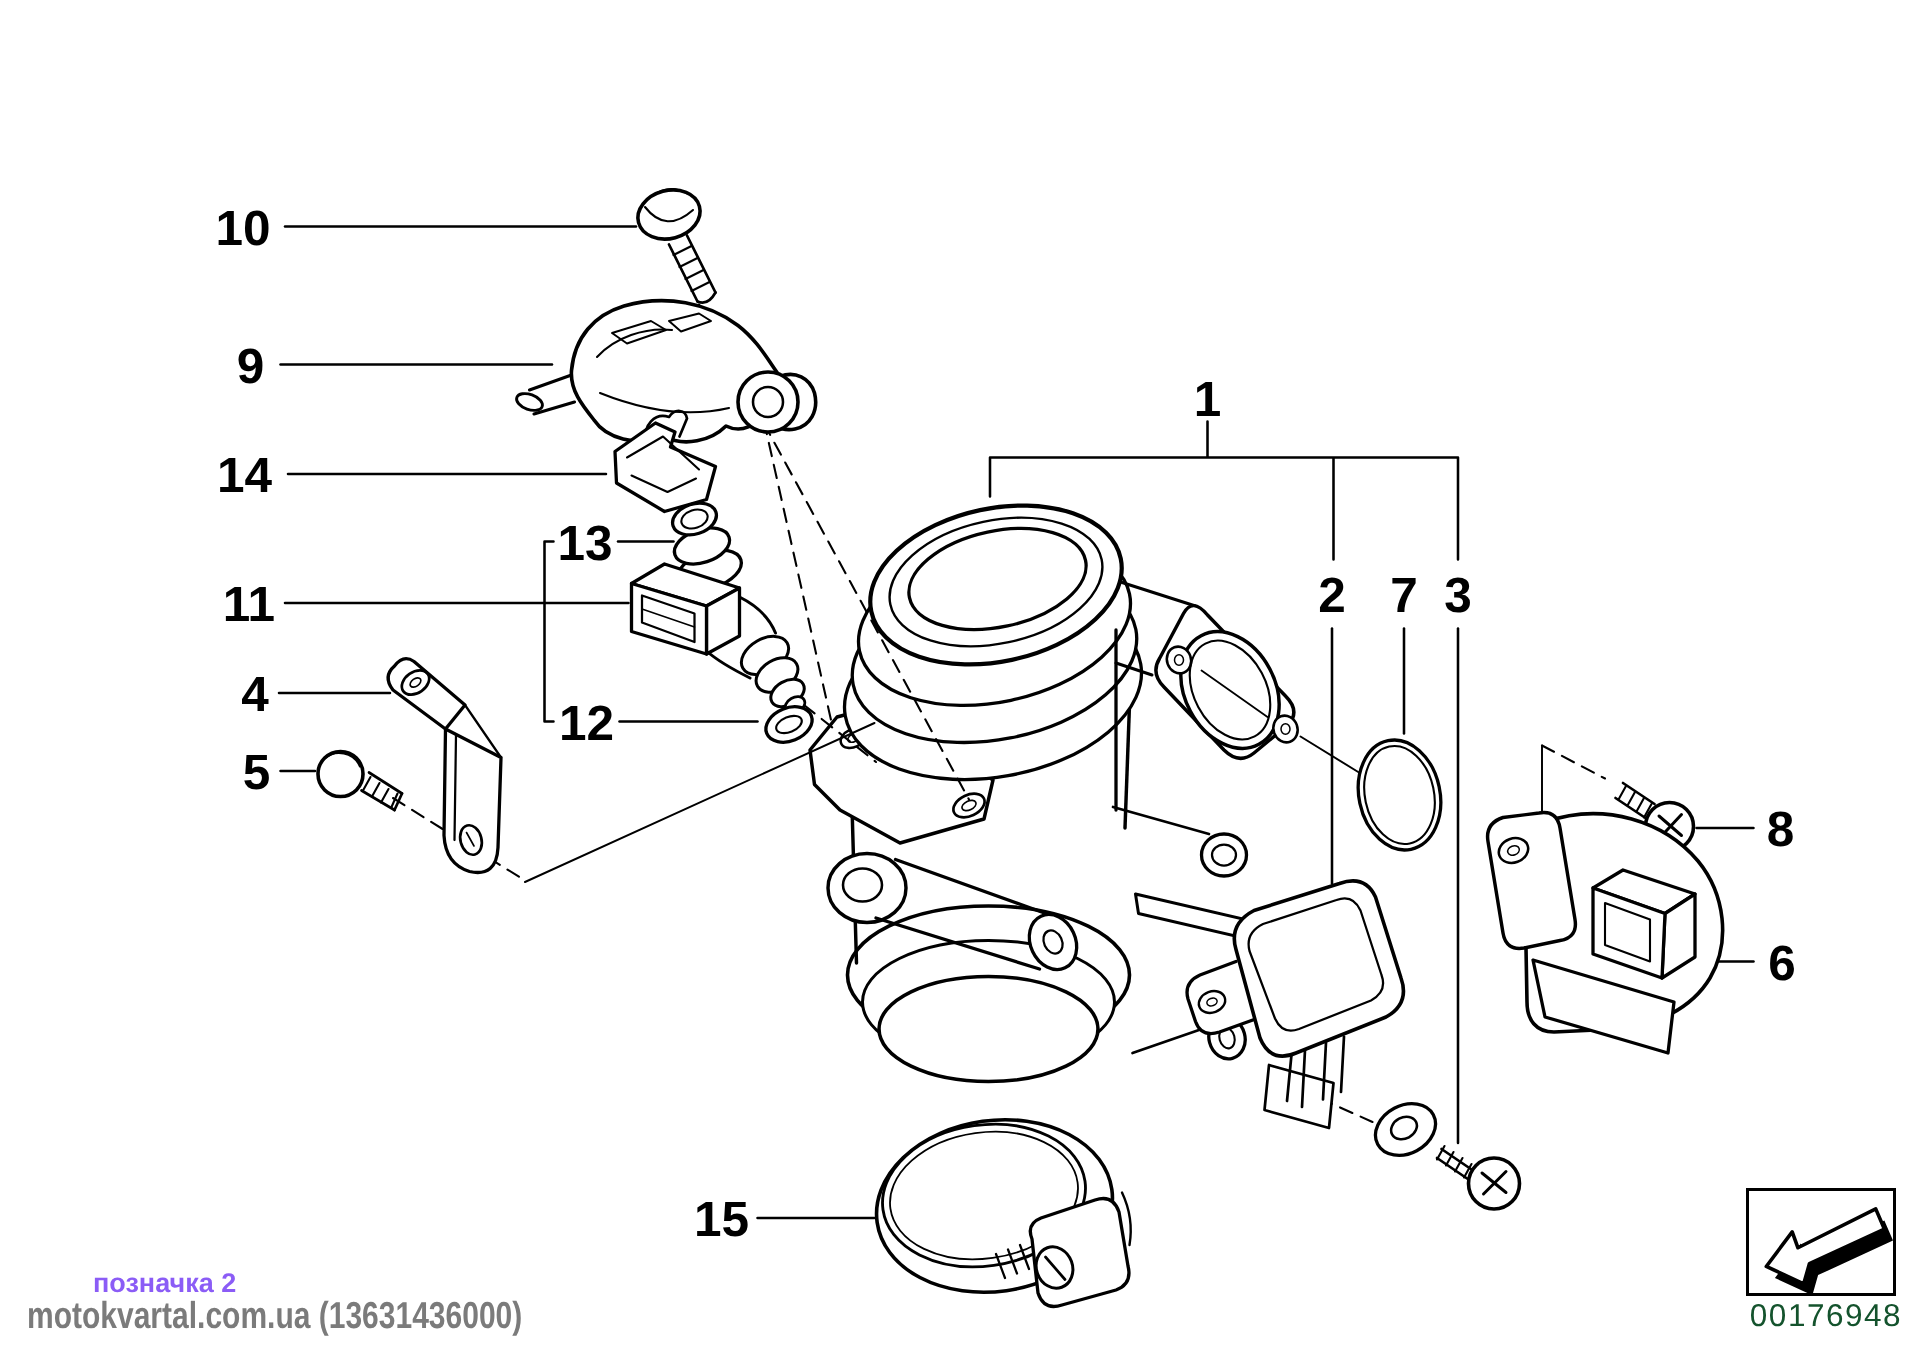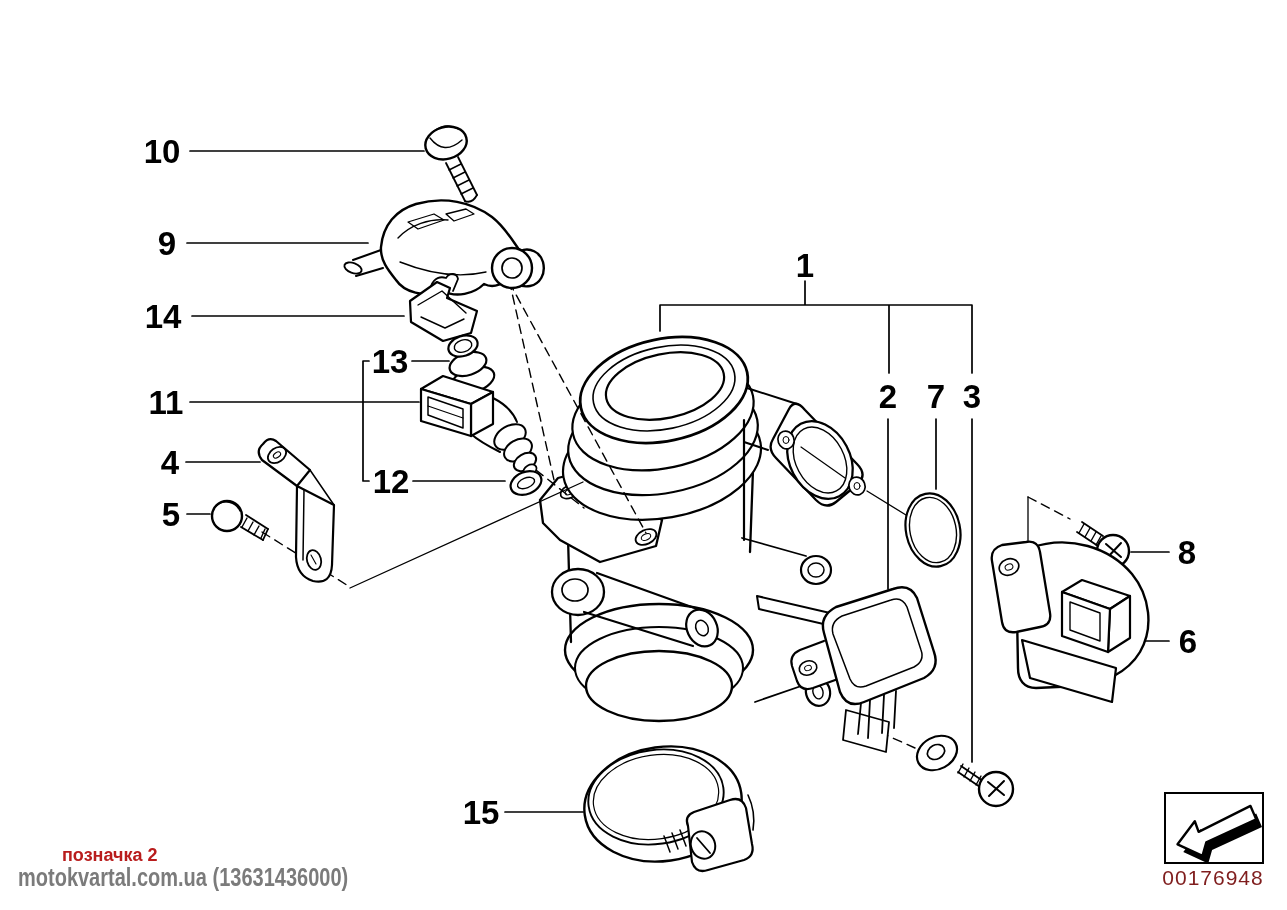--- a/index.html
+++ b/index.html
@@ -1,24 +1,24 @@
 <!DOCTYPE html>
 <html><head>
 <meta charset="utf-8">
 <style>
   html,body{margin:0;padding:0;background:#ffffff;}
   .screen{position:relative;width:1287px;height:910px;background:#ffffff;overflow:hidden;
           font-family:"Liberation Sans",sans-serif;}
   svg.diagram{position:absolute;left:0;top:0;}
   .co{font-family:"Liberation Sans",sans-serif;font-weight:bold;font-size:33px;fill:#000;text-anchor:middle;}
-  .watermark-caption{position:absolute;left:62px;top:845px;font-size:18px;font-weight:bold;color:#b91c1c;white-space:nowrap;}
+  .watermark-caption{position:absolute;left:62px;top:845px;font-size:18px;font-weight:bold;color:#8b5cf6;white-space:nowrap;}
   .watermark-site{position:absolute;left:18px;top:863px;font-size:25px;font-weight:bold;color:#7b7b7b;
                   white-space:nowrap;transform:scaleX(0.80);transform-origin:left center;letter-spacing:0px;}
   .stamp-box{position:absolute;left:1164px;top:792px;width:96px;height:68px;border:2.5px solid #000;background:#fff;}
-  .stamp-number{position:absolute;left:1158px;top:866px;width:110px;text-align:center;font-size:21px;color:#7f1d1d;
+  .stamp-number{position:absolute;left:1158px;top:866px;width:110px;text-align:right;font-size:21px;color:#14532d;
                 font-family:"Liberation Sans",sans-serif;letter-spacing:1px;}
 </style>
 </head>
 <body>
 
 <div class="screen">
 
 <svg class="diagram" width="1287" height="910" viewBox="0 0 1287 910">
   <g stroke="#000" fill="none" stroke-linecap="round" stroke-linejoin="round">
 

